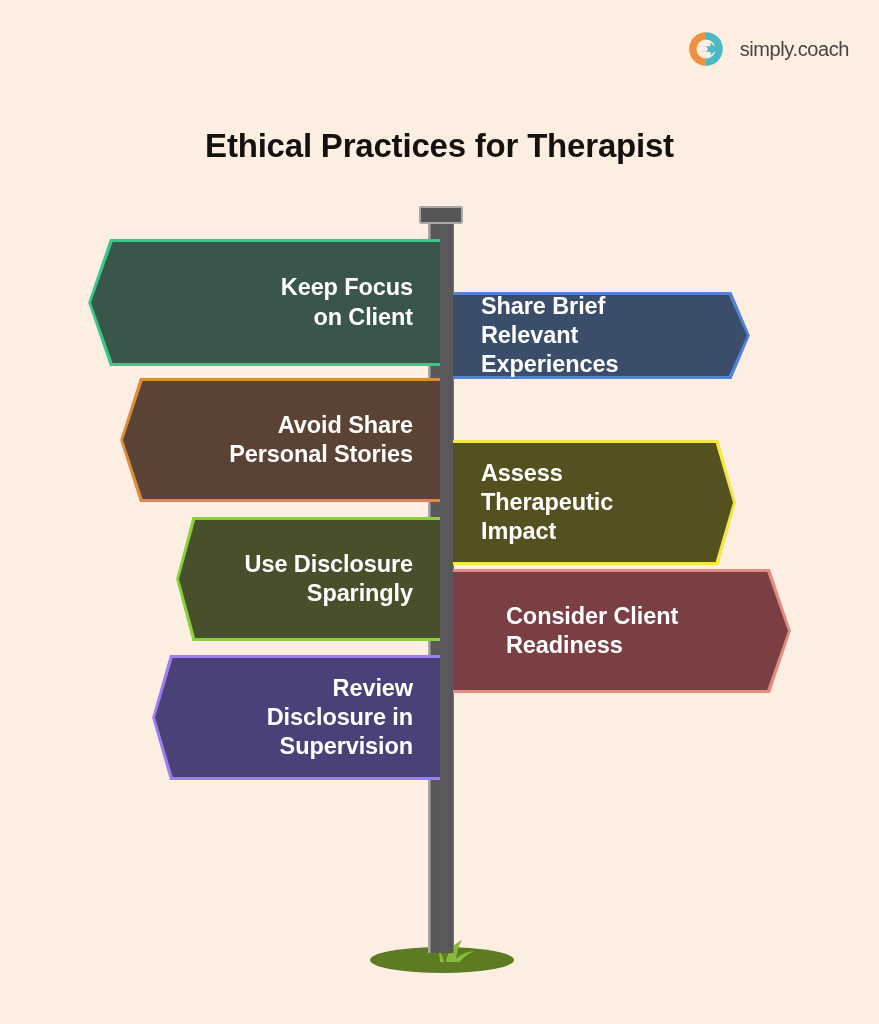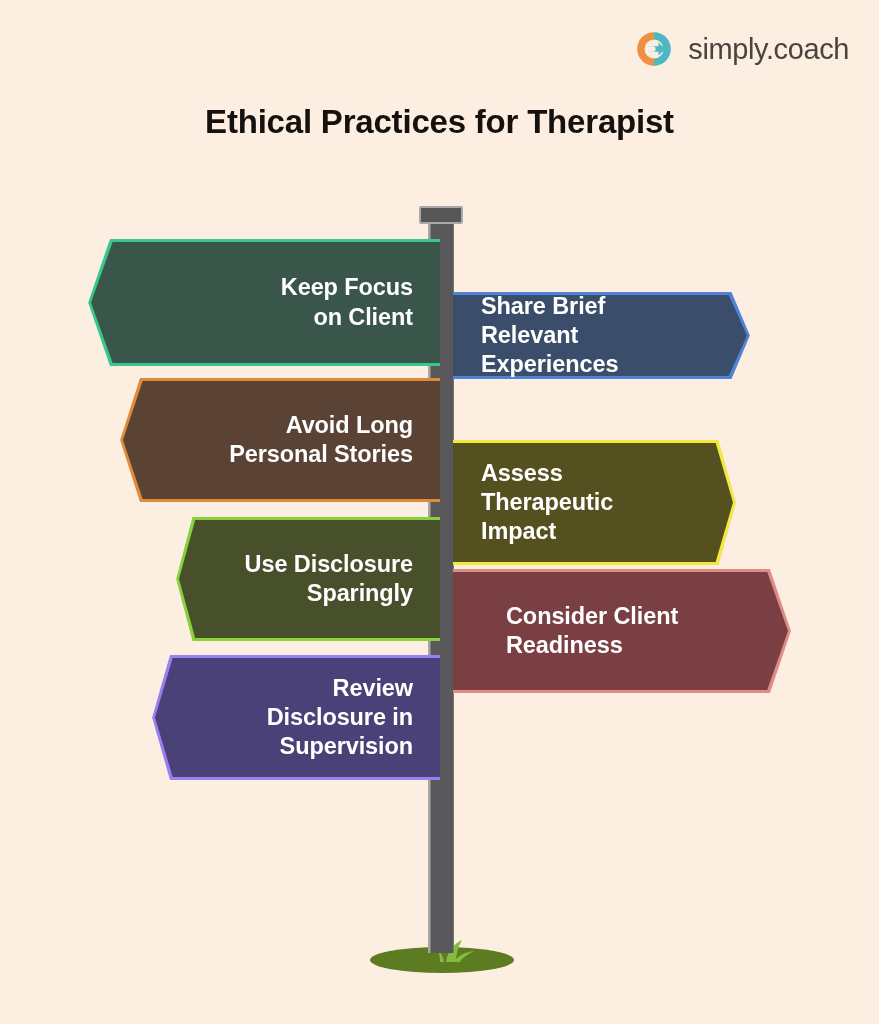--- a/index.html
+++ b/index.html
@@ -33,21 +33,21 @@
     align-items: center;
     gap: 13px;
   }
   .brand-mark {
     width: 42px;
     height: 42px;
     flex: 0 0 42px;
     position: relative;
   }
   .brand-text {
-    font-size: 29px;
+    font-size: 20px;
     font-weight: 400;
     color: #4a4440;
     letter-spacing: -0.4px;
     line-height: 1;
     white-space: nowrap;
   }
 
   
   .title {
     position: absolute;
@@ -56,20 +56,21 @@
     width: 879px;
     text-align: center;
     font-size: 33px;
     font-weight: bold;
     color: #15110e;
     line-height: 1.36;
     letter-spacing: -0.2px;
   }
   .title .line {
     display: block;
+    margin-top: 24px;
   }
 
   
   .post-cap {
     position: absolute;
     left: 419px;
     top: 206px;
     width: 44px;
     height: 18px;
     background: #565656;
@@ -202,21 +203,21 @@
   <div class="sign left" style="left:88px; top:239px; width:352px; height:127px;">
     <div class="edge" style="background:#37c98c"></div>
     <div class="fill" style="background:#3a5549"></div>
     <div class="txt label">Keep Focus
 on Client</div>
   </div>
 
   <div class="sign left" style="left:120px; top:378px; width:320px; height:124px;">
     <div class="edge" style="background:#e08b3c"></div>
     <div class="fill" style="background:#5a4334"></div>
-    <div class="txt label">Avoid Long
+    <div class="txt label">Avoid Share
 Personal Stories</div>
   </div>
 
   <div class="sign left" style="left:152px; top:655px; width:288px; height:125px;">
     <div class="edge" style="background:#9b7ff0"></div>
     <div class="fill" style="background:#4a4178"></div>
     <div class="txt label">Review
 Disclosure in
 Supervision</div>
   </div>

